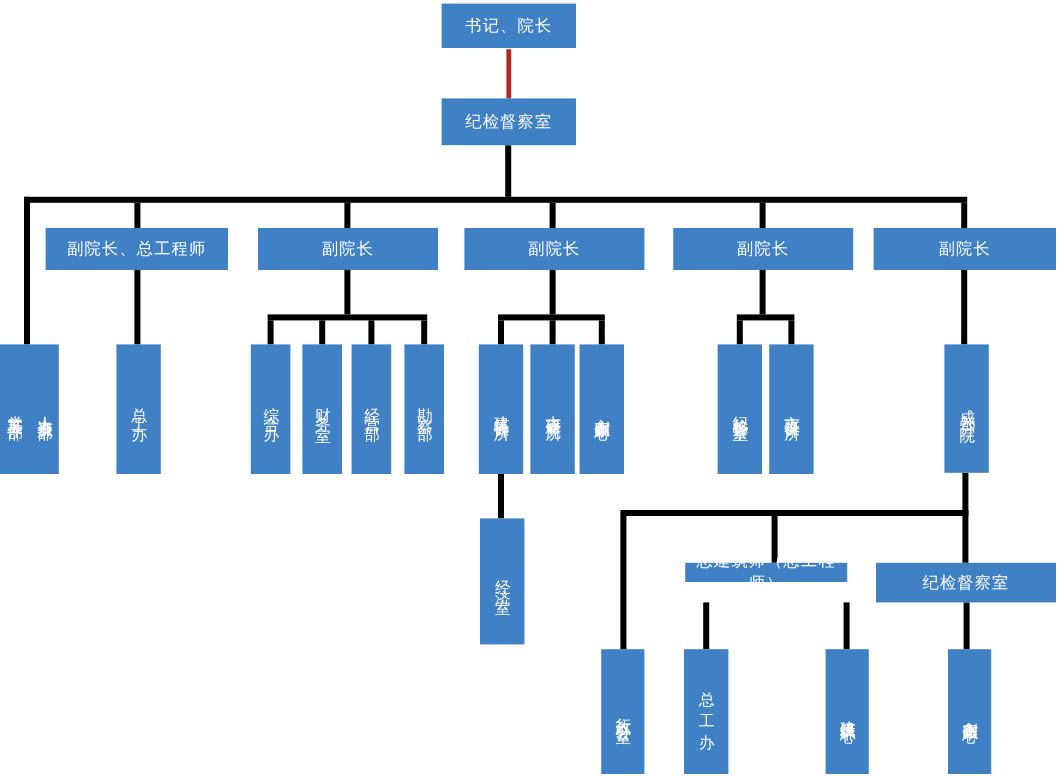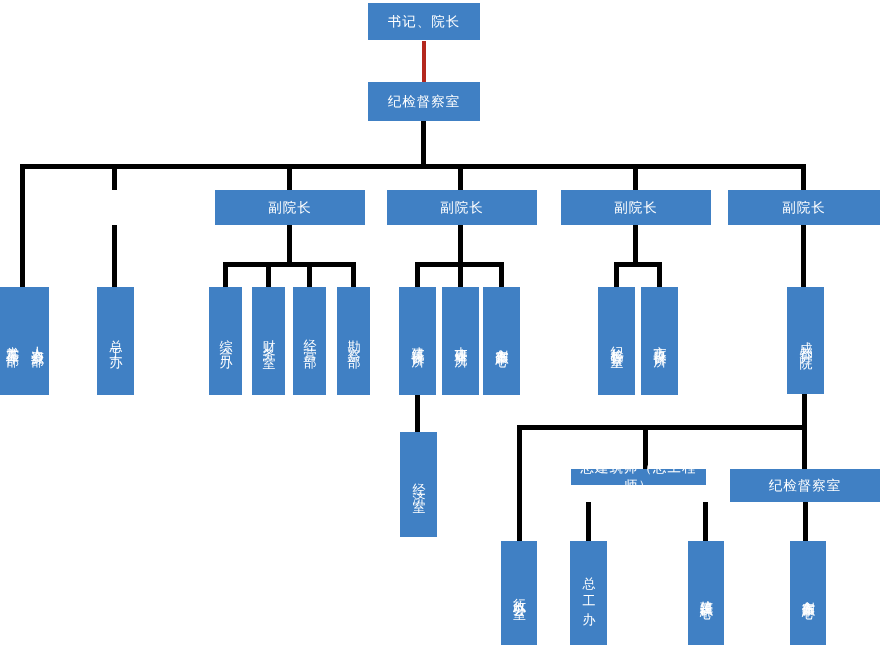--- a/index.html
+++ b/index.html
@@ -82,20 +82,21 @@
   <div class="ln" style="left:517px;top:425px;width:290px;height:5px"></div>
   <div class="ln" style="left:517px;top:430px;width:5px;height:111px"></div>
   <div class="ln" style="left:643px;top:430px;width:5px;height:39px"></div>
   <div class="ln" style="left:586px;top:502px;width:5px;height:39px"></div>
   <div class="ln" style="left:703px;top:502px;width:5px;height:39px"></div>
   <div class="ln" style="left:803px;top:502px;width:5px;height:39px"></div>
 
   <div class="node" style="left:368px;top:3px;width:112px;height:37px">书记、院长</div>
   <div class="node" style="left:368px;top:82px;width:112px;height:39px">纪检督察室</div>
 
+  <div class="node" style="left:38px;top:190px;width:152px;height:35px">副院长、总工程师</div>
   <div class="node" style="left:215px;top:190px;width:150px;height:35px">副院长</div>
   <div class="node" style="left:387px;top:190px;width:150px;height:35px">副院长</div>
   <div class="node" style="left:561px;top:190px;width:150px;height:35px">副院长</div>
   <div class="node" style="left:728px;top:190px;width:152px;height:35px">副院长</div>
 
   <div class="dual" style="left:0px;top:287px;width:49px;height:108px">
     <span>党群工作部</span>
     <span>人力资源部</span>
   </div>
   <div class="node v v3" style="left:97px;top:287px;width:37px;height:108px">总工办</div>

